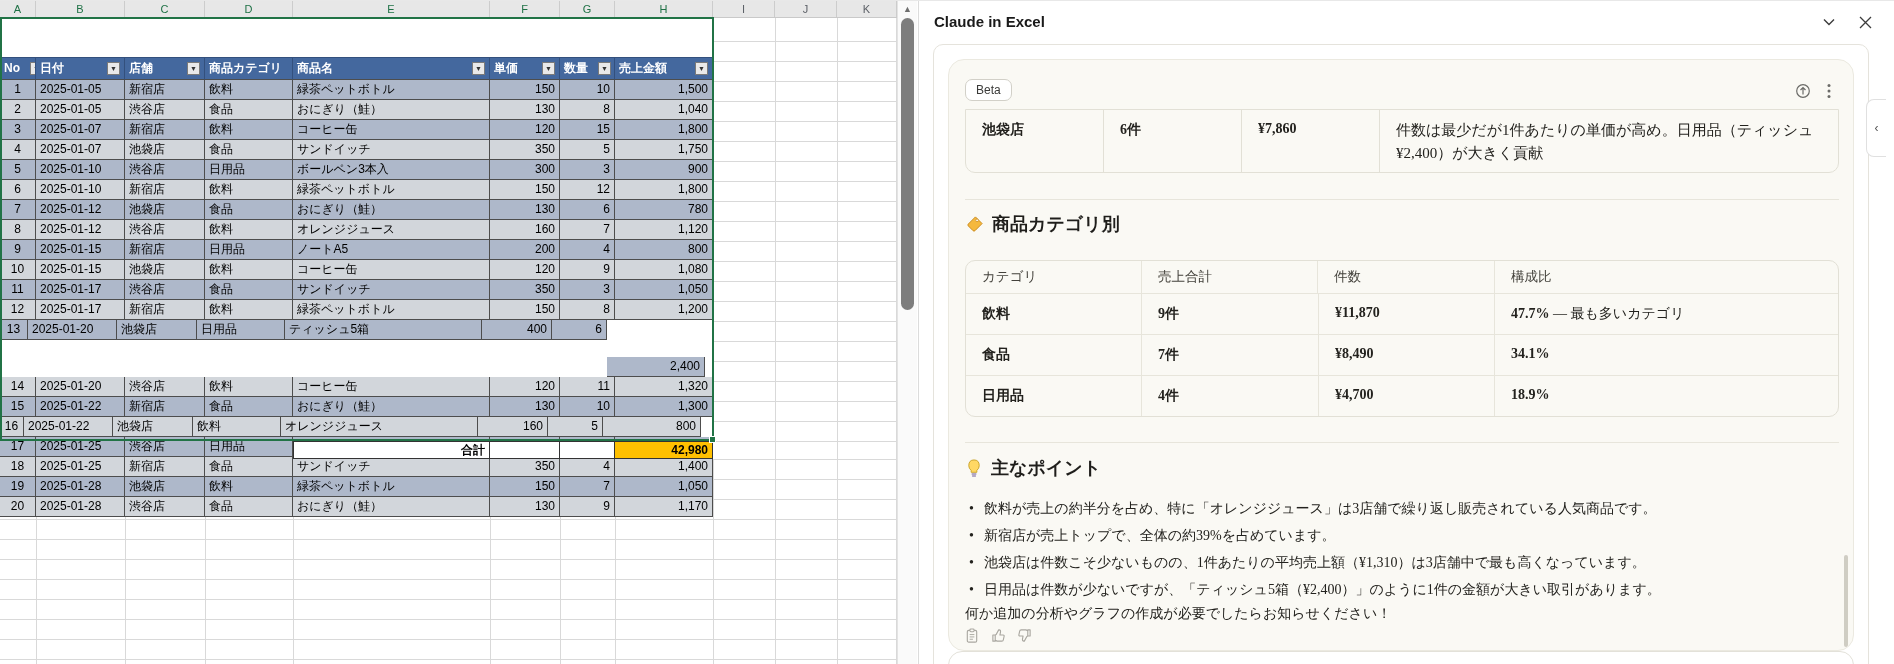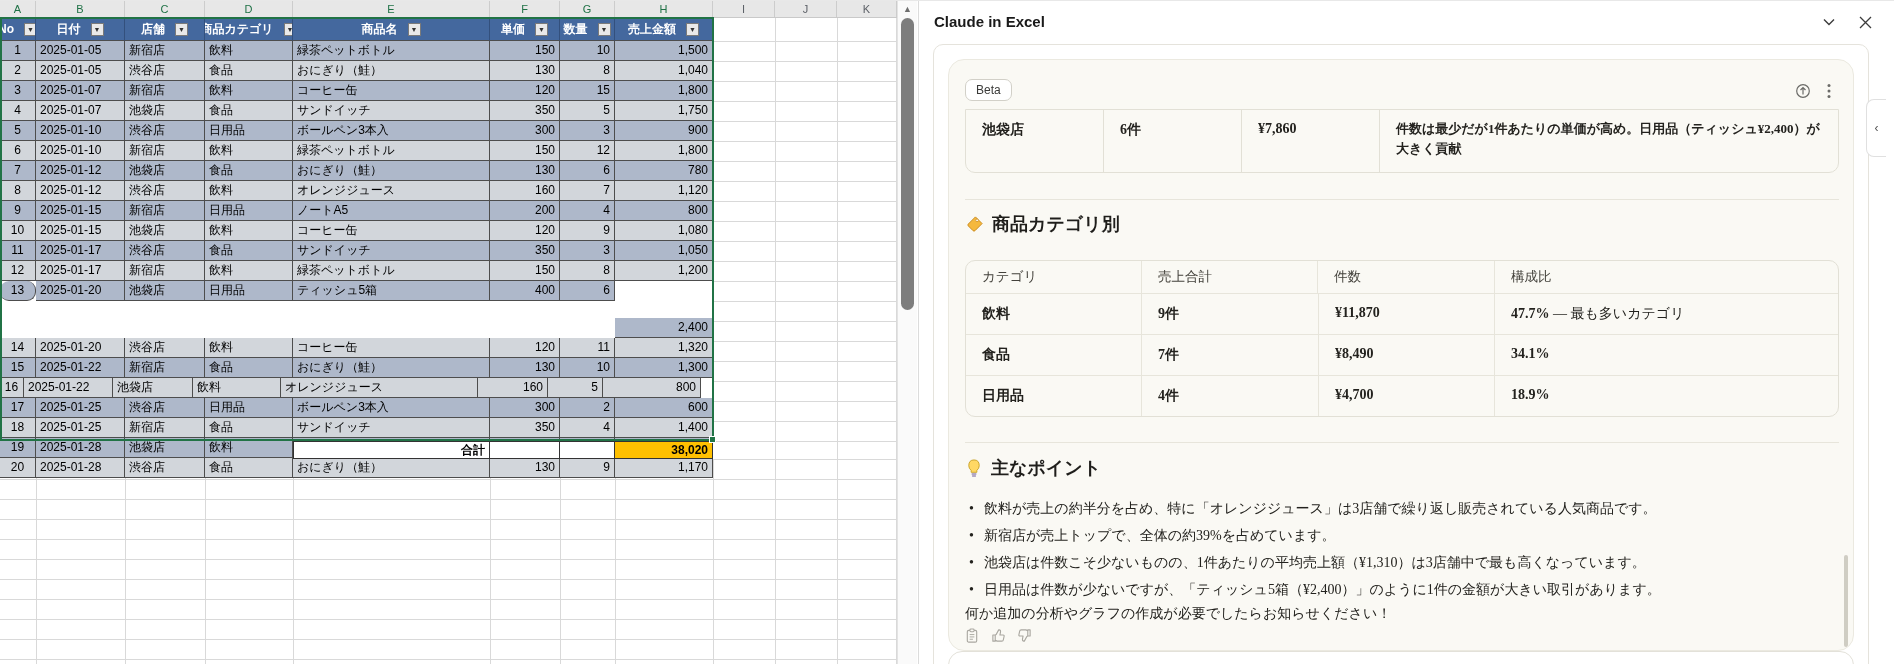--- a/index.html
+++ b/index.html
@@ -12,21 +12,21 @@
 
   
   #excel{position:absolute;left:0;top:0;width:897px;height:664px;background:#fff;overflow:hidden;}
   #colstrip{position:absolute;left:0;top:0;height:17px;width:897px;background:#E7E7E7;border-bottom:1px solid #c9c9c9;display:flex;}
   .colhead{font-size:11px;line-height:16px;text-align:center;border-right:1px solid #cccccc;color:#5b5f66;cursor:default;}
   .colhead.sel{color:#1E7145;}
   .gridline{position:absolute;background:#d9d9d9;}
   #tbl{position:absolute;left:0;top:17px;}
   .xrow{display:flex;}
   .xcell{height:20px;border-right:1px solid #4d4d4d;border-bottom:1px solid #4d4d4d;font-size:12px;line-height:19px;padding:0 4px;white-space:nowrap;overflow:hidden;color:#000;}
-  .xrow.hdr .xcell{height:23px;background:#44689E;color:#fff;font-weight:bold;text-align:center;line-height:21px;position:relative;display:flex;align-items:center;justify-content:center;gap:10px;border-right:1px solid #33507d;border-top:1px solid #33507d;}
+  .xrow.hdr .xcell{height:23px;background:#44689E;color:#fff;font-weight:bold;text-align:center;line-height:21px;position:relative;display:flex;align-items:center;justify-content:space-between;gap:10px;border-right:1px solid #33507d;border-top:1px solid #33507d;margin-top:39px;}
   .filterbtn{width:13px;height:13px;background:#E9E9E9;border:1px solid #7a7a7a;color:#333;font-size:7px;line-height:11px;text-align:center;flex:0 0 auto;cursor:pointer;}
   .r{text-align:right;justify-content:flex-end;}
   .c{text-align:center;}
   .band1 .xcell{background:#AEB8CA;}
   .band0 .xcell{background:#D2D6DB;}
   #totalrow{position:absolute;left:293px;top:440px;display:flex;}
   .tcell{height:18px;border:1px solid #333;border-left:none;font-size:12px;line-height:16px;font-weight:bold;padding:0 4px;background:#fff;text-align:right;}
   .tcell:first-child{border-left:1px solid #333;}
   #selbox{position:absolute;left:0;top:16px;width:714px;height:424px;border:2px solid #217346;pointer-events:none;}
   #selhandle{position:absolute;left:709px;top:435px;width:7px;height:7px;background:#217346;border:1px solid #fff;}
@@ -41,21 +41,21 @@
   #ptitle{position:absolute;left:15px;top:12px;font-size:15px;font-weight:bold;color:#1a1a1a;}
   .tbicon{position:absolute;top:12px;width:18px;height:18px;color:#3c3c3c;cursor:pointer;display:flex;align-items:center;justify-content:center;}
   #outerbox{position:absolute;left:14px;top:43px;width:936px;height:660px;background:#fff;border:1px solid #e5e3dc;border-radius:10px;}
   #card{position:absolute;left:14px;top:14px;width:906px;height:592px;background:#FAF9F4;border:1px solid #ebe9e0;border-radius:16px;overflow:hidden;}
   #betabadge{position:absolute;left:16px;top:19px;background:#fff;border:1px solid #d2d0c8;border-radius:7px;padding:3px 10px;font-size:12px;color:#3a3a38;}
   .cardicon{position:absolute;top:22px;width:17px;height:17px;color:#6b6b68;cursor:pointer;display:flex;align-items:center;justify-content:center;}
   #storetable{position:absolute;left:16px;top:49px;width:874px;height:64px;border:1px solid #e2e0d6;border-radius:0 0 10px 10px;display:flex;font-family:var(--serif);font-size:14px;color:#23221e;}
   #storetable .scell{padding:11px 16px;font-weight:600;}
   #storetable .scell+.scell{border-left:1px solid #e2e0d6;}
   #storetable .s0{width:137px;} #storetable .s1{width:138px;} #storetable .s2{width:138px;}
-  #storetable .s3{flex:1;font-weight:700;font-size:13px;line-height:1.55;padding-top:9px;}
+  #storetable .s3{flex:1;font-weight:400;font-size:15px;line-height:1.55;padding-top:9px;}
   .hr{position:absolute;left:16px;width:874px;height:1px;background:#e7e5db;}
   .secheading{position:absolute;left:16px;display:flex;align-items:center;gap:8px;font-family:var(--serif);font-size:18px;font-weight:bold;color:#1f1e1b;}
   #cattable{position:absolute;left:16px;top:200px;width:874px;border:1px solid #e2e0d6;border-radius:10px;font-family:var(--serif);color:#23221e;overflow:hidden;}
   .catrow{display:flex;}
   .catrow+.catrow{border-top:1px solid #e7e5db;}
   .catcell{padding:8px 16px;font-size:14px;}
   .catcell+.catcell{border-left:1px solid #e7e5db;}
   .cat0{width:175px;} .cat1{width:177px;} .cat2{width:176px;} .cat3{flex:1;}
   .catrow.chead .catcell{font-size:13.5px;color:#44423c;padding:7px 16px;}
   .catrow.cdata .catcell{font-weight:600;padding:11px 16px;}
@@ -287,21 +287,21 @@
           <div class="xcell c" style="width: 36px;">12</div>
           <div class="xcell " style="width: 89px;">2025-01-17</div>
           <div class="xcell " style="width: 80px;">新宿店</div>
           <div class="xcell " style="width: 88px;">飲料</div>
           <div class="xcell " style="width: 197px;">緑茶ペットボトル</div>
           <div class="xcell r" style="width: 70px;">150</div>
           <div class="xcell r" style="width: 55px;">8</div>
           <div class="xcell r" style="width: 98px;">1,200</div>
         </div>
         <div class="xrow band1">
-          <div class="xcell c" style="width: 36px; border-radius: 9px;">13</div>
+          <div class="xcell c" style="width: 28px;">13</div>
           <div class="xcell " style="width: 89px;">2025-01-20</div>
           <div class="xcell " style="width: 80px;">池袋店</div>
           <div class="xcell " style="width: 88px;">日用品</div>
           <div class="xcell " style="width: 197px;">ティッシュ5箱</div>
           <div class="xcell r" style="width: 70px;">400</div>
           <div class="xcell r" style="width: 55px;">6</div>
           <div class="xcell r" style="width: 98px; margin-top: 37px;">2,400</div>
         </div>
         <div class="xrow band0">
           <div class="xcell c" style="width: 36px;">14</div>
@@ -371,21 +371,21 @@
           <div class="xcell " style="width: 197px;">おにぎり（鮭）</div>
           <div class="xcell r" style="width: 70px;">130</div>
           <div class="xcell r" style="width: 55px;">9</div>
           <div class="xcell r" style="width: 98px;">1,170</div>
         </div>
       </div>
     <div id="totalrow">
       <div class="tcell" style="width:197px">合計</div>
       <div class="tcell" style="width:70px"></div>
       <div class="tcell" style="width:55px"></div>
-      <div class="tcell" style="width:98px;background:#FFC000">38,020</div>
+      <div class="tcell" style="width:98px;background:#FFC000">42,980</div>
     </div>
     <div id="selbox"></div>
     <div id="selhandle"></div>
   </div>
 
   <div id="xscroll">
     <div class="up">▲</div>
     <div id="xthumb"></div>
   </div>
 

